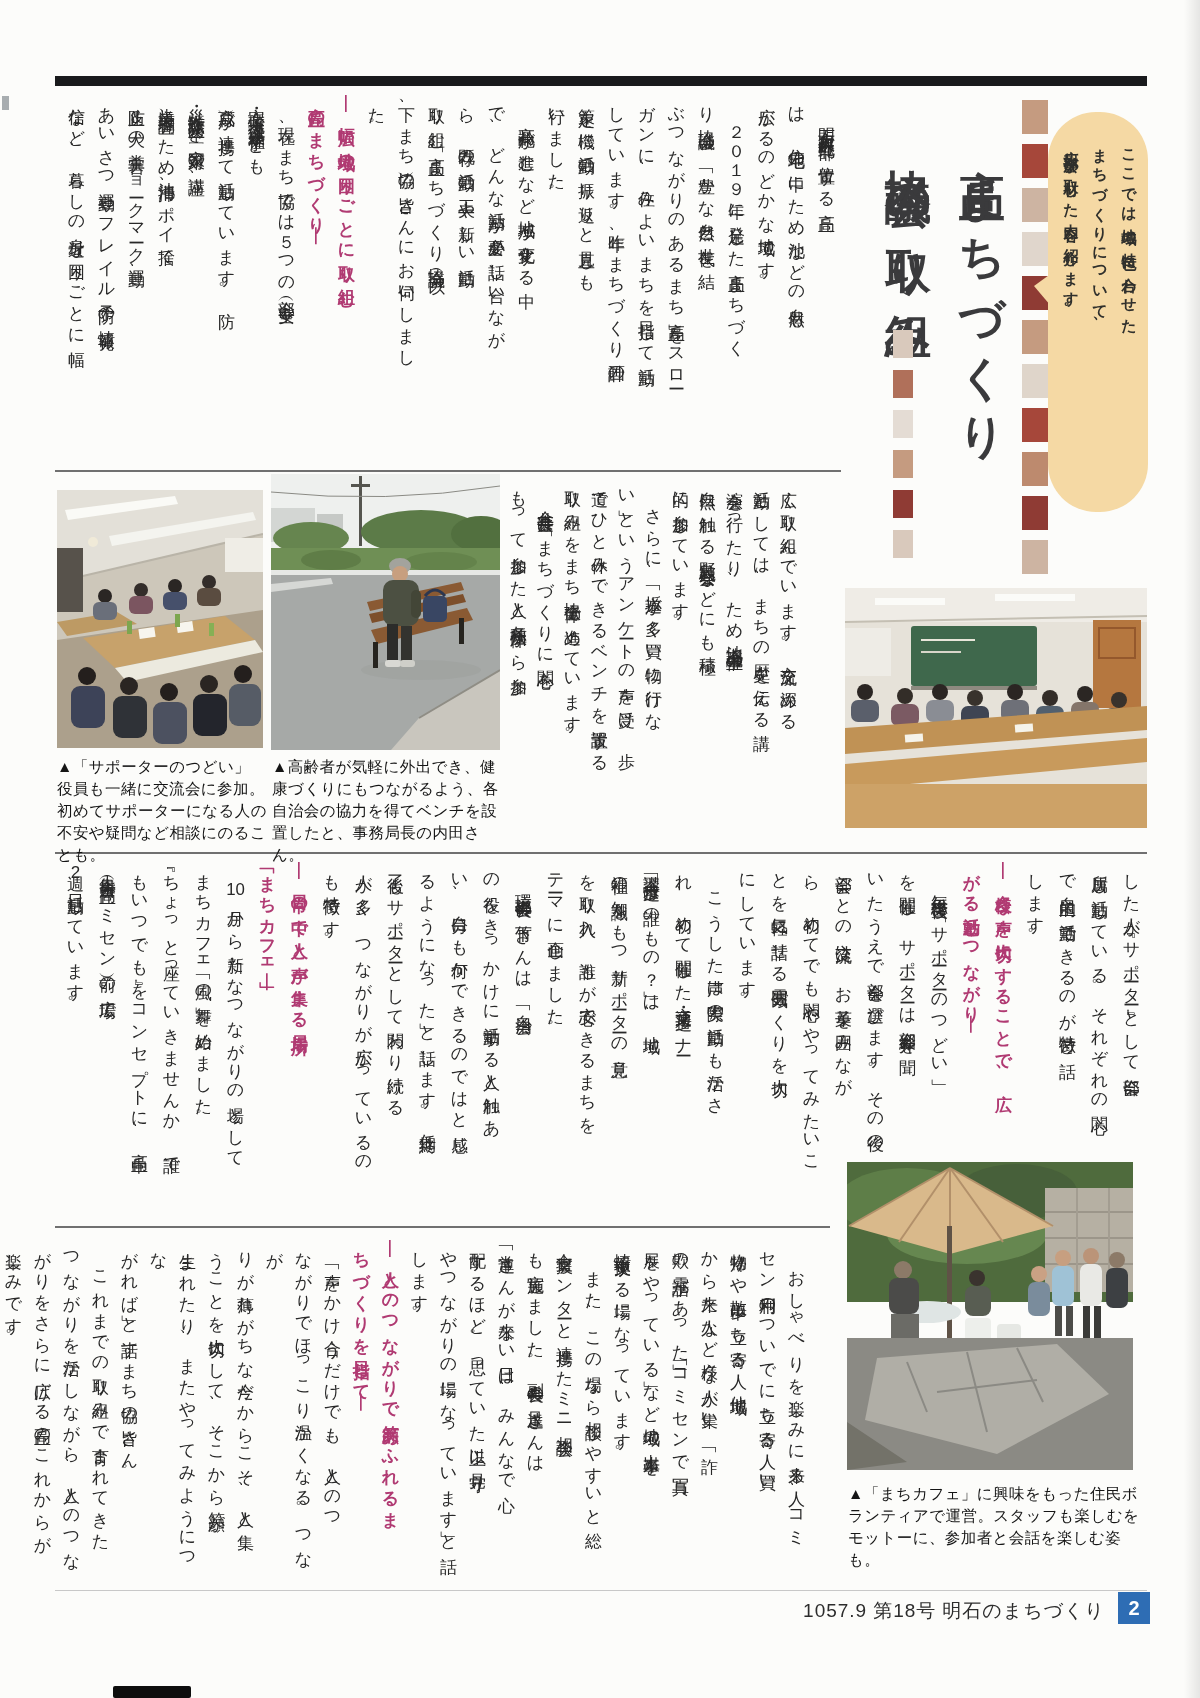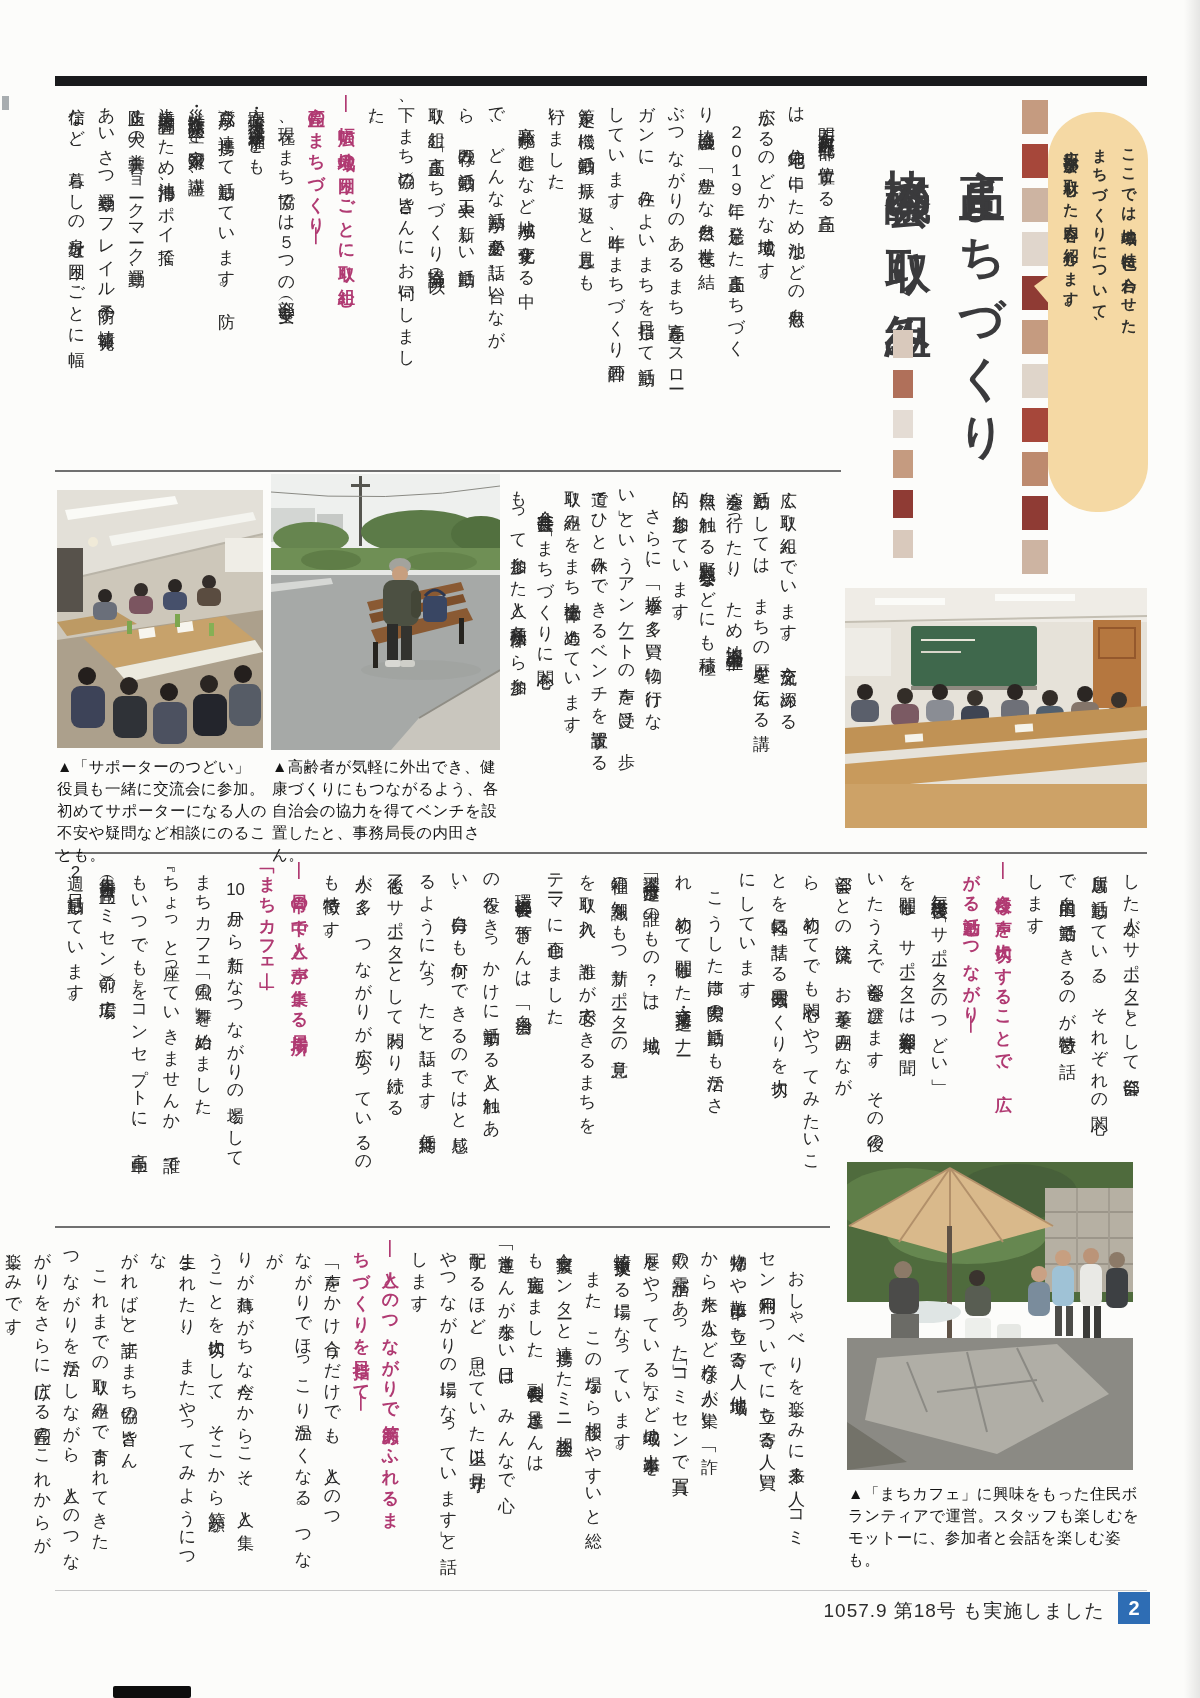--- a/index.html
+++ b/index.html
@@ -382,18 +382,18 @@
       <polygon points="0,260 60,300 0,308" fill="#737269"></polygon>
     </svg>
   </figure>
 
   <figcaption class="caption cap-1">▲「サポーターのつどい」
 役員も一緒に交流会に参加。初めてサポーターになる人の不安や疑問など相談にのることも。</figcaption>
   <figcaption class="caption cap-4">▲「まちカフェ」に興味をもった住民ボランティアで運営。スタッフも楽しむをモットーに、参加者と会話を楽しむ姿も。</figcaption>
   <figcaption class="caption cap-2">▲高齢者が気軽に外出でき、健康づくりにもつながるよう、各自治会の協力を得てベンチを設置したと、事務局長の内田さん。</figcaption>
 
   <div class="footer">
-    <span>1057.9</span><span>第18号</span><span>も実施しました</span>
+    <span>1057.9</span><span>第18号</span><span>明石のまちづくり</span>
   </div>
   <div class="pagenum">2</div>
 
   <div class="bottom-mark"></div>
 </div>
 
 </body></html>

